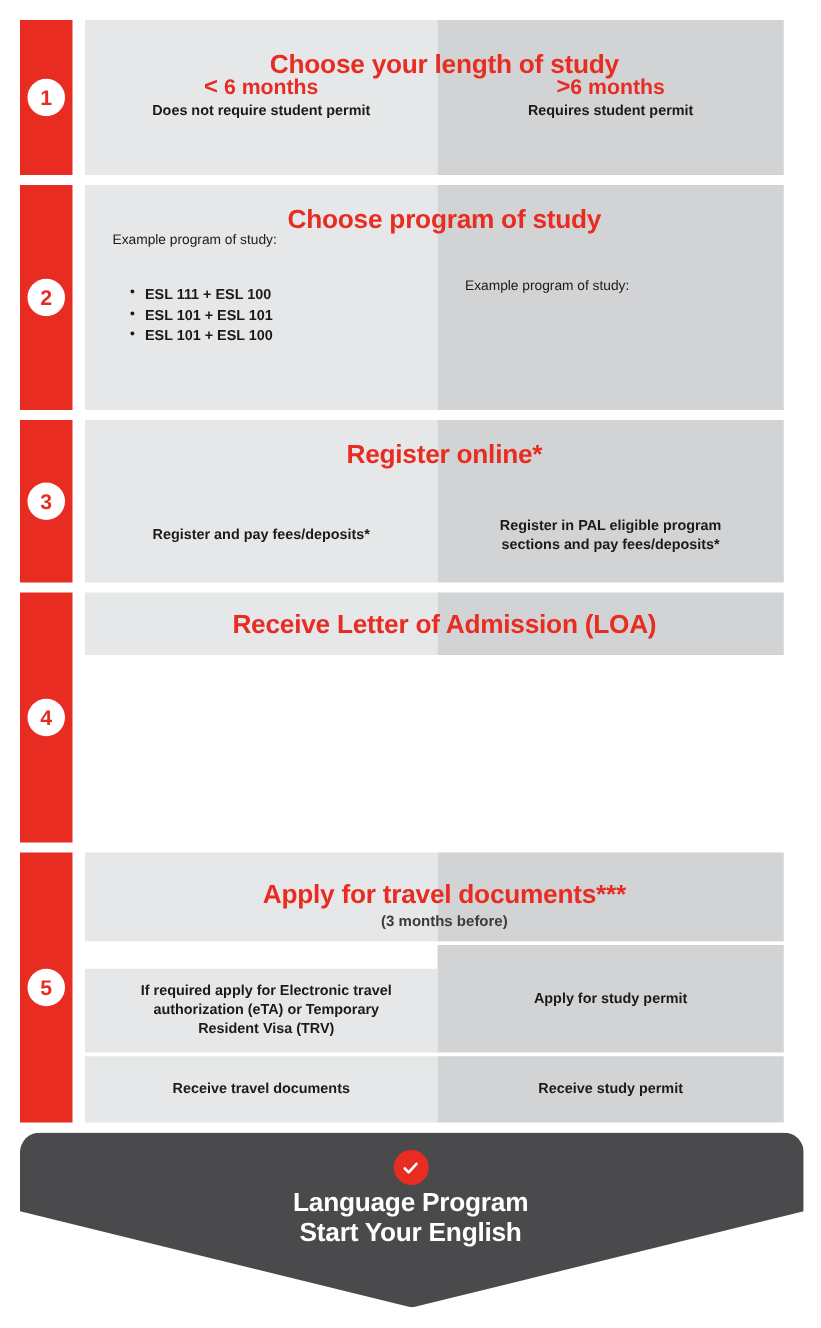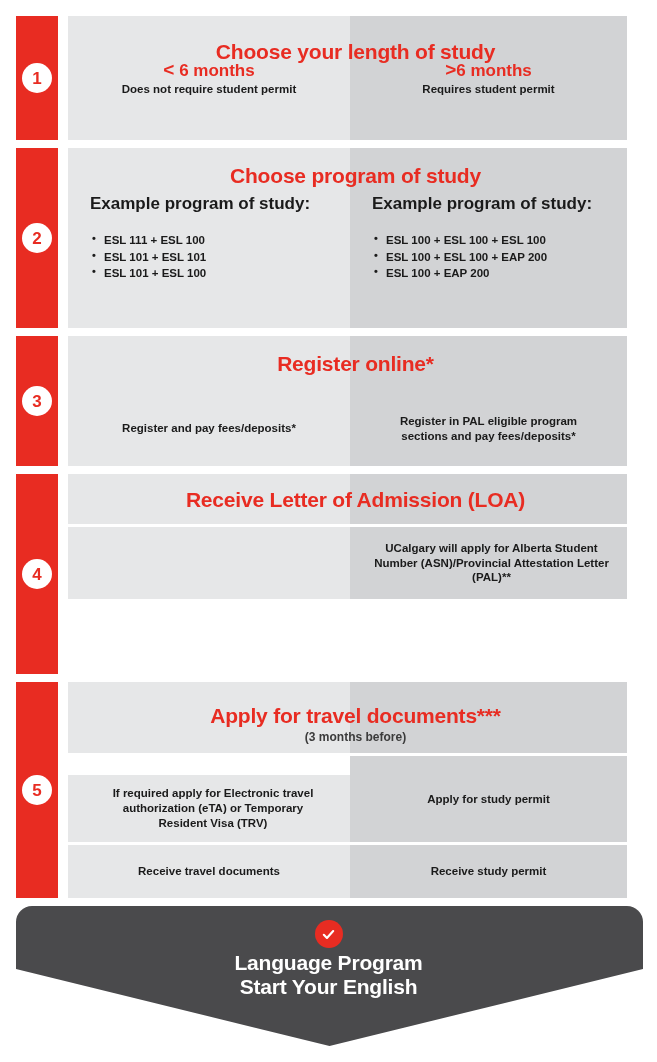--- a/index.html
+++ b/index.html
@@ -131,26 +131,26 @@
 
   
   .cell.listcell {
     align-items: flex-start;
     text-align: left;
     justify-content: center;
     padding-left: 22px;
   }
   .list-head {
     color: #1a1a1a;
-    font-size: 17px;
-    font-weight: bold;
+    font-size: 11px;
+    font-weight: normal;
     margin-bottom: 18px;
   }
   ul.plist {
-    margin: 0;
+    margin: 12px;
     padding: 0 0 0 14px;
     list-style: none;
   }
   ul.plist li {
     color: #1a1a1a;
     font-size: 11.5px;
     font-weight: bold;
     line-height: 1.45;
     position: relative;
   }
@@ -240,25 +240,20 @@
         <div class="cell left listcell">
           <div class="list-head">Example program of study:</div>
           <ul class="plist">
             <li>ESL 111 + ESL 100</li>
             <li>ESL 101 + ESL 101</li>
             <li>ESL 101 + ESL 100</li>
           </ul>
         </div>
         <div class="cell right listcell">
           <div class="list-head">Example program of study:</div>
-          <ul class="plist">
-            <li>ESL 100 + ESL 100 + ESL 100</li>
-            <li>ESL 100 + ESL 100 + EAP 200</li>
-            <li>ESL 100 + EAP 200</li>
-          </ul>
         </div>
       </div>
       <div class="step-title" style="top:16px;">Choose program of study</div>
     </div>
   </div>
 
   <div class="step" style="top:336px;height:130px;">
     <div class="step-bar">
       <div class="step-badge">3</div>
     </div>
@@ -279,28 +274,20 @@
     <div class="step-bar">
       <div class="step-badge">4</div>
     </div>
     <div class="step-body">
 
       <div class="row" style="top:0;height:50px;">
         <div class="cell left"></div>
         <div class="cell right"></div>
       </div>
 
-      <div class="row" style="top:53px;height:72px;">
-        <div class="cell left">
-          <div class="body-text"></div>
-        </div>
-        <div class="cell right" style="padding-left:20px;padding-right:14px;">
-          <div class="body-text">UCalgary will apply for Alberta Student Number (ASN)/Provincial Attestation Letter (PAL)**</div>
-        </div>
-      </div>
 
       <div class="step-title" style="top:14px;">Receive Letter of Admission (LOA)</div>
     </div>
   </div>
 
   <div class="step" style="top:682px;height:216px;">
     <div class="step-bar">
       <div class="step-badge">5</div>
     </div>
     <div class="step-body">

